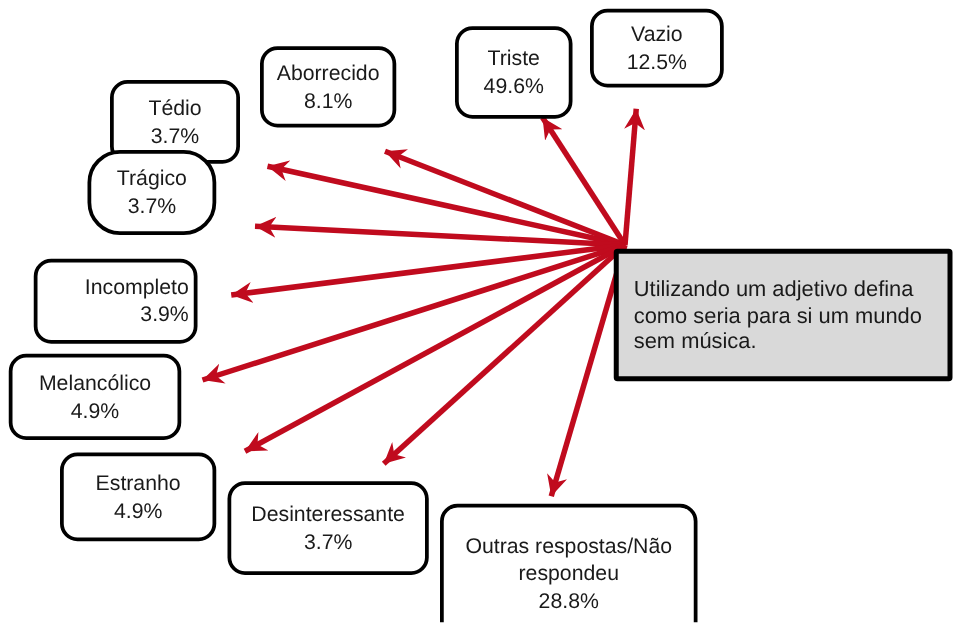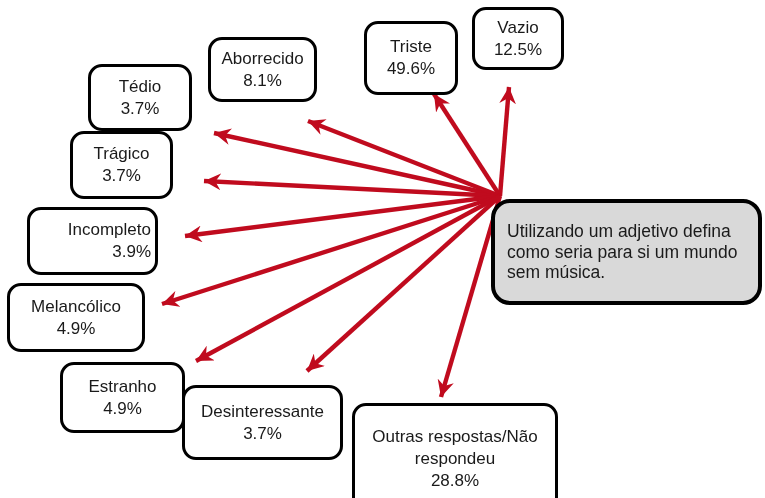--- a/index.html
+++ b/index.html
@@ -43,36 +43,36 @@
     align-items: center;
     justify-content: center;
     text-align: center;
     font-size: 17px;
     line-height: 22px;
     padding: 2px 4px;
   }
   .pos-tedio           { left: 88px;  top: 64px;  width: 104px; height: 67px; }
   .pos-aborrecido      { left: 208px; top: 37px;  width: 109px; height: 65px; }
   .pos-triste          { left: 364px; top: 21px;  width: 94px;  height: 74px; }
-  .pos-vazio           { left: 472px; top: 7px;   width: 92px; height: 63px; }
-  .pos-tragico         { left: 70px;  top: 131px; width: 103px; height: 68px; }
+  .pos-vazio           { left: 472px; top: 7px;   width: 107px; height: 63px; }
+  .pos-tragico         { left: 70px;  top: 120px; width: 103px; height: 68px; border-radius: 26px; }
   .pos-incompleto      { left: 27px;  top: 207px; width: 131px; height: 68px; align-items: flex-end; }
   .pos-melancolico     { left: 7px;   top: 283px; width: 138px; height: 69px; }
-  .pos-estranho        { left: 48px;  top: 362px; width: 125px; height: 71px; margin-left: 12px; }
+  .pos-estranho        { left: 48px;  top: 362px; width: 125px; height: 71px; }
   .pos-desinteressante { left: 182px; top: 385px; width: 161px; height: 75px; }
   .pos-outras          { left: 352px; top: 403px; width: 206px; height: 112px; }
   .center-box {
     position: absolute;
     z-index: 2;
     box-sizing: border-box;
     left: 491px; top: 199px;
     width: 271px; height: 106px;
     background: var(--center_fill, #d9d9d9);
     border: 4px solid var(--box_border, #000000);
-    border-radius: 19px;
+    border-radius: 3px;
     display: flex;
     align-items: center;
     padding: 0 8px 0 12px;
   }
   .center-box p {
     margin: 0;
     font-size: 17.5px;
     line-height: 20.5px;
     text-align: left;
   }

